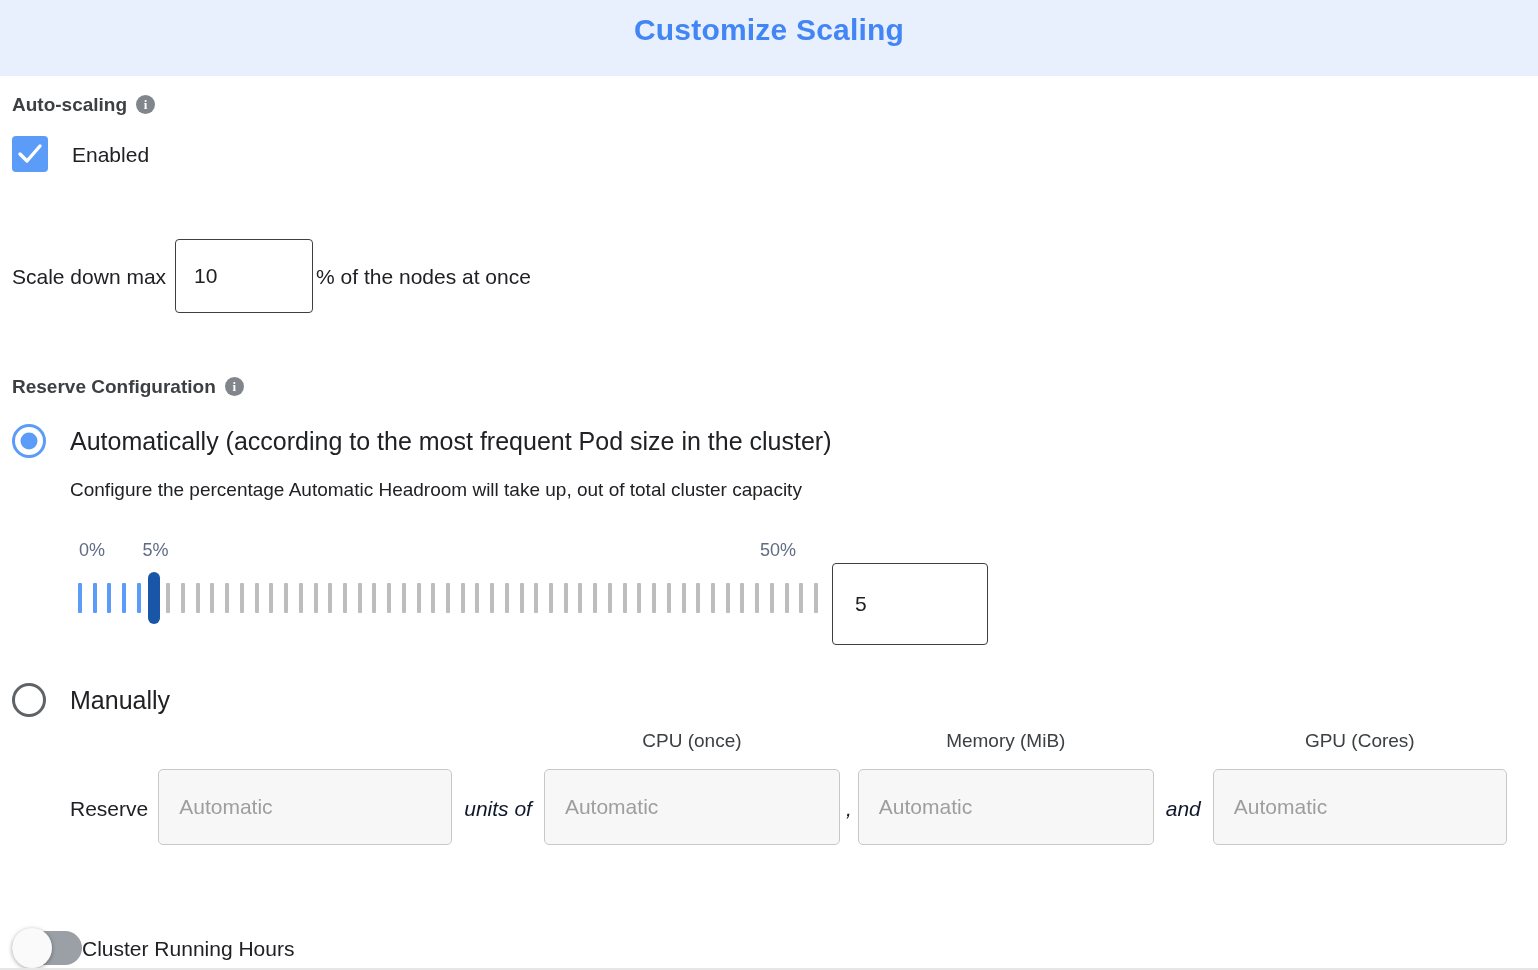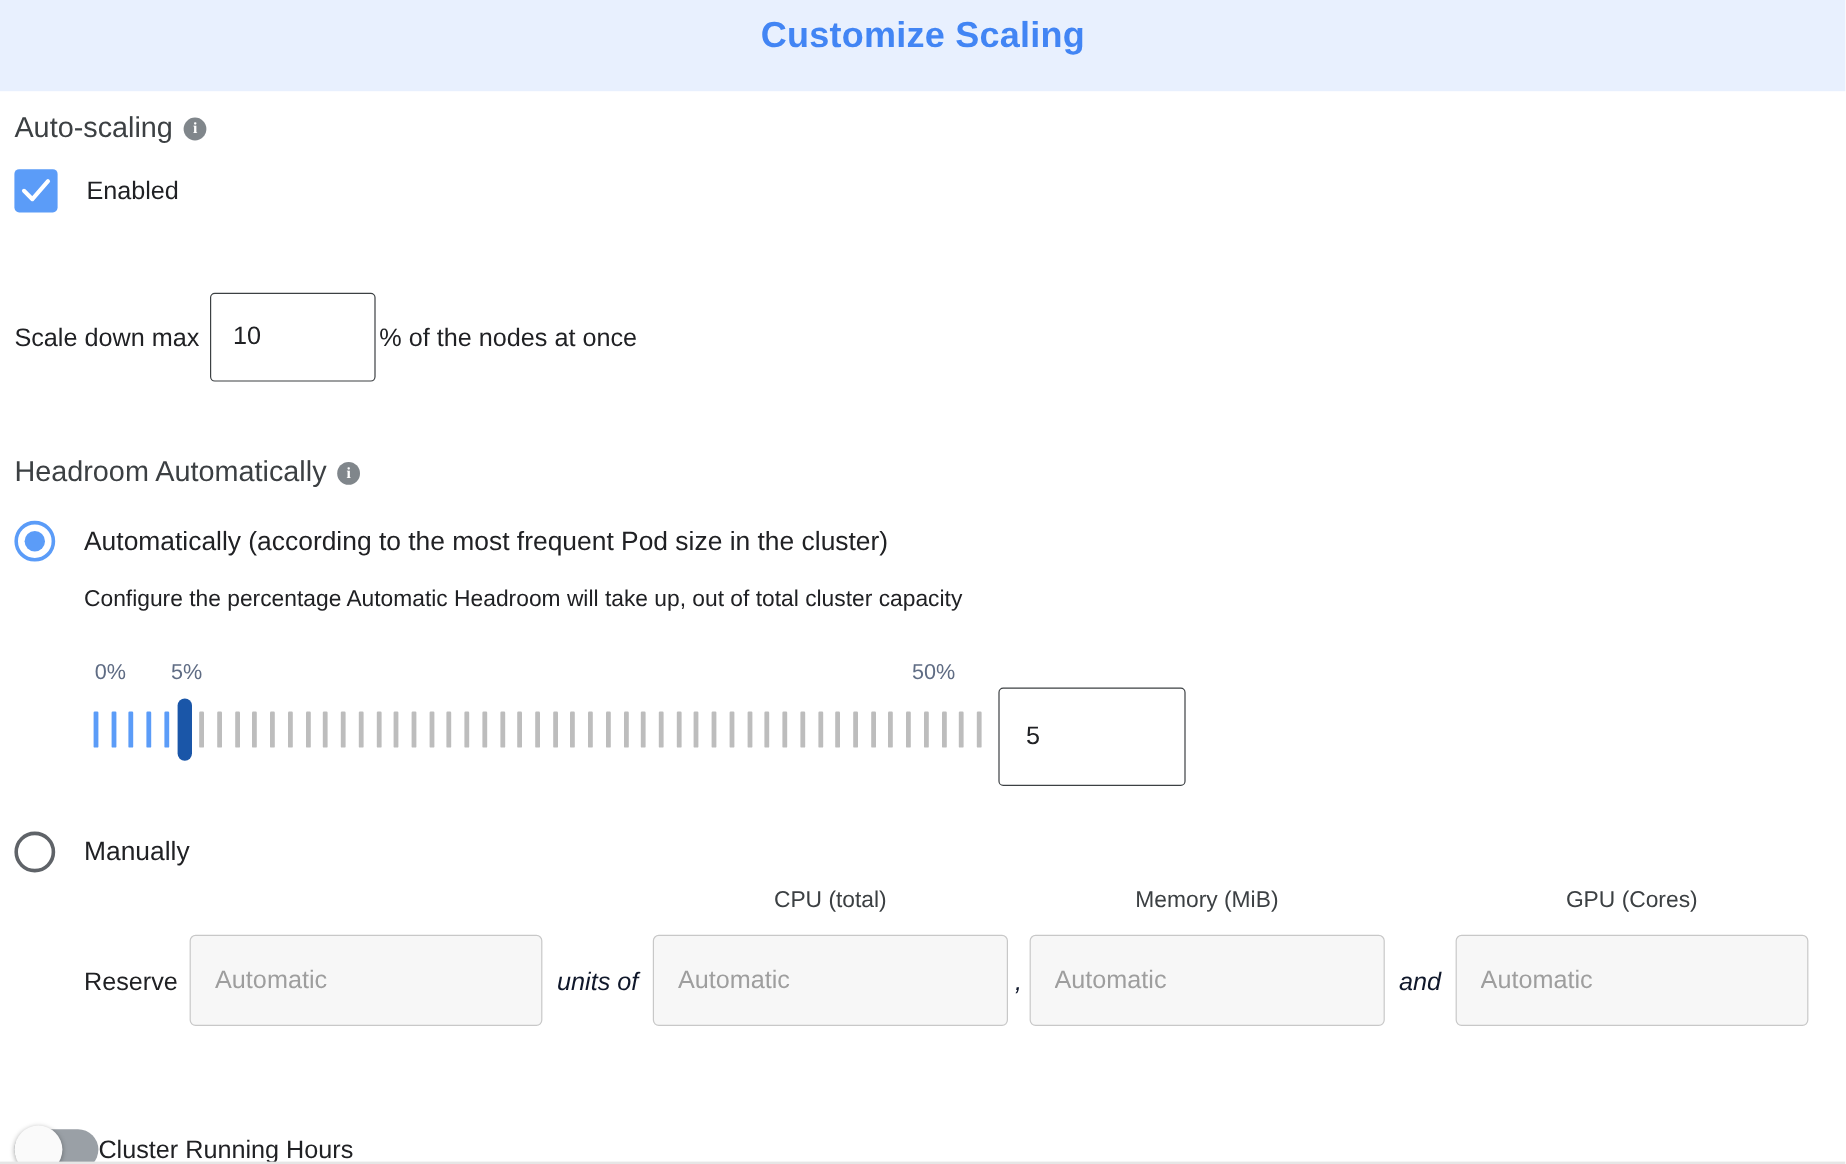--- a/index.html
+++ b/index.html
@@ -38,22 +38,22 @@
   .content {
     padding: 0 12px;
   }
 
   .section-label-row {
     display: flex;
     align-items: center;
     gap: 9px;
   }
   .section-label {
-    font-size: 24px;
-    font-weight: normal;
+    font-size: 19px;
+    font-weight: bold;
     color: #3c4043;
     line-height: 1;
   }
 
   
   .info-icon {
     width: 19px;
     height: 19px;
     border-radius: 50%;
     background: #80868b;
@@ -150,21 +150,21 @@
     left: 50%; top: 50%;
     transform: translate(-50%, -50%);
     width: 17px; height: 17px;
     border-radius: 50%;
     background: #5b9cf8;
   }
   .radio.unchecked {
     border: 3px solid #5f6368;
   }
   .radio-label {
-    font-size: 22px;
+    font-size: 25px;
     color: #202124;
     line-height: 1;
   }
   .radio-sublabel {
     font-size: 19px;
     color: #202124;
     margin-left: 58px;
     margin-top: 22px;
     line-height: 1;
   }
@@ -347,21 +347,21 @@
   </div>
 
   <div class="scale-row">
     <span class="scale-text">Scale down max</span>
     <input class="scale-input" type="text" value="10" style="">
     <span class="scale-suffix">% of the nodes at once</span>
   </div>
 
   <div class="headroom-block">
     <div class="section-label-row">
-      <span class="section-label">Headroom Automatically</span>
+      <span class="section-label">Reserve Configuration</span>
       <span class="info-icon">i</span>
     </div>
 
     <div class="radio-row">
       <span class="radio checked"></span>
       <span class="radio-label">Automatically (according to the most frequent Pod size in the cluster)</span>
     </div>
     <div class="radio-sublabel">Configure the percentage Automatic Headroom will take up, out of total cluster capacity</div>
 
     <div class="slider-area">
@@ -439,21 +439,21 @@
         <span class="reserve-lead">Reserve</span>
 
         <div class="field-col">
           <span class="field-head">&nbsp;</span>
           <input class="reserve-input" style="width: 294px;" type="text" placeholder="Automatic">
         </div>
 
         <span class="conn-text">units of</span>
 
         <div class="field-col">
-          <span class="field-head">CPU (total)</span>
+          <span class="field-head">CPU (once)</span>
           <input class="reserve-input" style="width: 296px;" type="text" placeholder="Automatic">
         </div>
 
         <span class="conn-text tight">,</span>
 
         <div class="field-col">
           <span class="field-head">Memory (MiB)</span>
           <input class="reserve-input" style="width: 296px;" type="text" placeholder="Automatic">
         </div>
 

